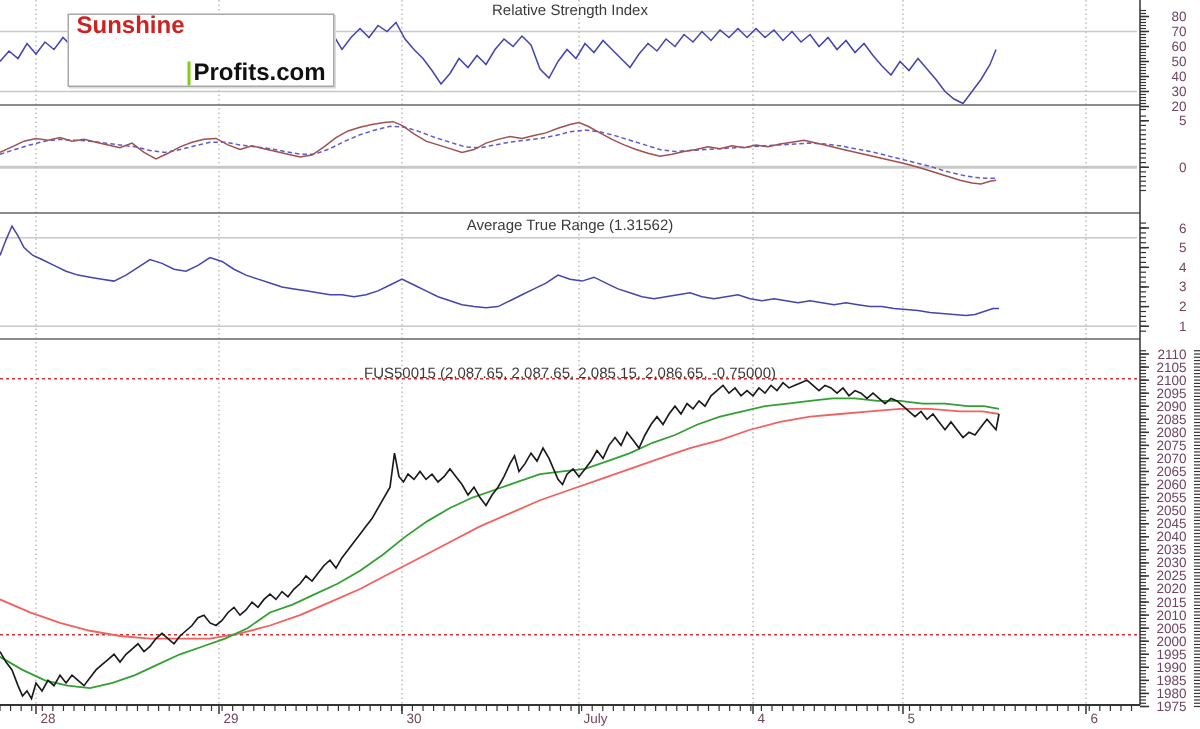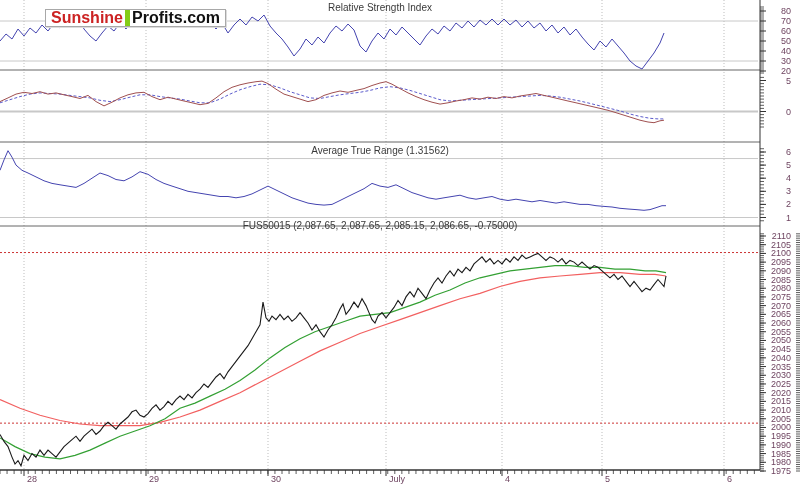--- a/index.html
+++ b/index.html
@@ -5,21 +5,21 @@
   html,body{margin:0;padding:0;background:#fff;}
   #screen{position:relative;width:800px;height:486px;background:#ffffff;overflow:hidden;
           font-family:"Liberation Sans",sans-serif;}
   #chart-svg{position:absolute;left:0;top:0;}
   .panel-title{position:absolute;left:0;width:760px;text-align:center;font-size:10px;
                color:#3a3a3a;letter-spacing:0px;}
   .logo{position:absolute;left:45px;top:9px;display:flex;align-items:stretch;
         border:1px solid #a8a8a8;background:#ffffff;box-shadow:1px 1px 0 #dcdcdc;
         font-weight:bold;font-size:16px;line-height:14px;}
   .logo-l{padding:1px 2px 1px 5px;color:#cc2222;}
-  .logo-r{padding:1px 5px 1px 2px;color:#111111;border-left:5px solid #84cc16;}
+  .logo-r{padding:1px 5px 1px 2px;color:#111111;border-left:2px solid #84cc16;margin-top:31px;}
 </style>
 </head>
 <body>
 
 <div id="screen">
   <svg id="chart-svg" width="800" height="486">
       <g>
         <line x1="0" y1="21" x2="758" y2="21" stroke="#c8c8c8" stroke-width="1"></line>
         <line x1="0" y1="61" x2="758" y2="61" stroke="#c8c8c8" stroke-width="1"></line>
         <line x1="0" y1="111.5" x2="758" y2="111.5" stroke="#c8c8c8" stroke-width="2"></line>
@@ -567,18 +567,18 @@
           <text x="791" y="456.5925925925926" fill="#6e4460" font-size="9" font-family="&quot;Liberation Sans&quot;, sans-serif" text-anchor="end">1985</text>
           <line x1="760" y1="462.2962962962963" x2="766" y2="462.2962962962963" stroke="#333333" stroke-width="1"></line>
           <text x="791" y="465.2962962962963" fill="#6e4460" font-size="9" font-family="&quot;Liberation Sans&quot;, sans-serif" text-anchor="end">1980</text>
           <line x1="760" y1="471" x2="766" y2="471" stroke="#333333" stroke-width="1"></line>
           <text x="791" y="474" fill="#6e4460" font-size="9" font-family="&quot;Liberation Sans&quot;, sans-serif" text-anchor="end">1975</text>
         </g>
       </g>
     </svg>
   <div class="panel-title" style="top:2px">Relative Strength Index</div>
   <div class="panel-title" style="top:145px">Average True Range (1.31562)</div>
-  <div class="panel-title" style="top:220px">FUS50015 (2,087.65, 2,087.65, 2,085.15, 2,086.65, -0.75000)</div>
+  <div class="panel-title" style="top:244px">FUS50015 (2,087.65, 2,087.65, 2,085.15, 2,086.65, -0.75000)</div>
   <div class="logo">
     <span class="logo-l">Sunshine</span>
     <span class="logo-r">Profits.com</span>
   </div>
 </div>
 
 </body></html>

